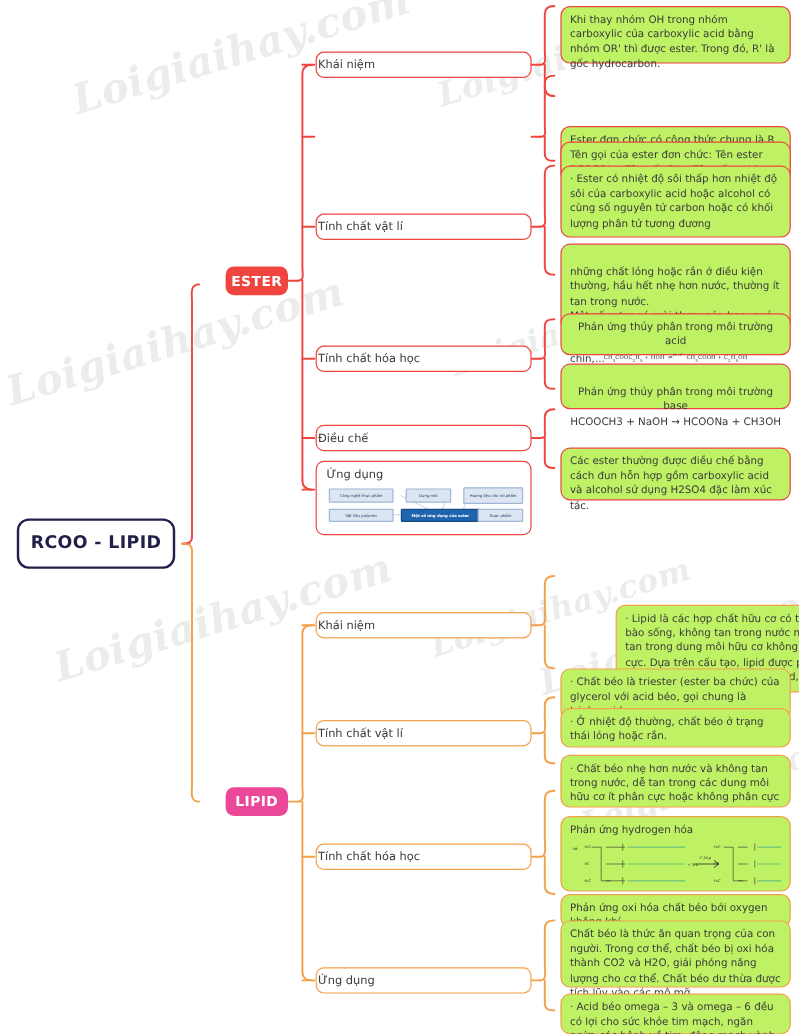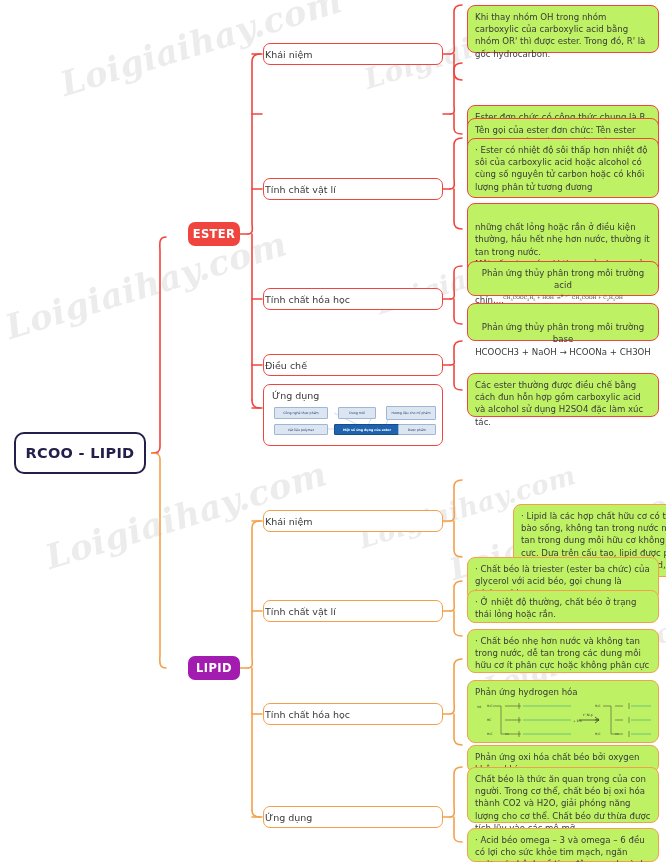--- a/index.html
+++ b/index.html
@@ -55,21 +55,21 @@
   .branch {
     position: absolute;
     display: flex; align-items: center; justify-content: center;
     border-radius: 7px;
     color: #ffffff;
     font-size: 11.5px;
     font-weight: 700;
     letter-spacing: .4px;
   }
   .branch-ester { left: 188px; top: 222px; width: 52px; height: 24px; background: #f0453f; }
-  .branch-lipid { left: 188px; top: 656px; width: 52px; height: 24px; background: #a21caf; }
+  .branch-lipid { left: 188px; top: 656px; width: 52px; height: 24px; background: #ec4899; }
 
   
   .topic {
     position: absolute;
     left: 263px;
     width: 180px;
     height: 22px;
     border-radius: 7px;
     background: #fff;
     display: flex; align-items: center;

